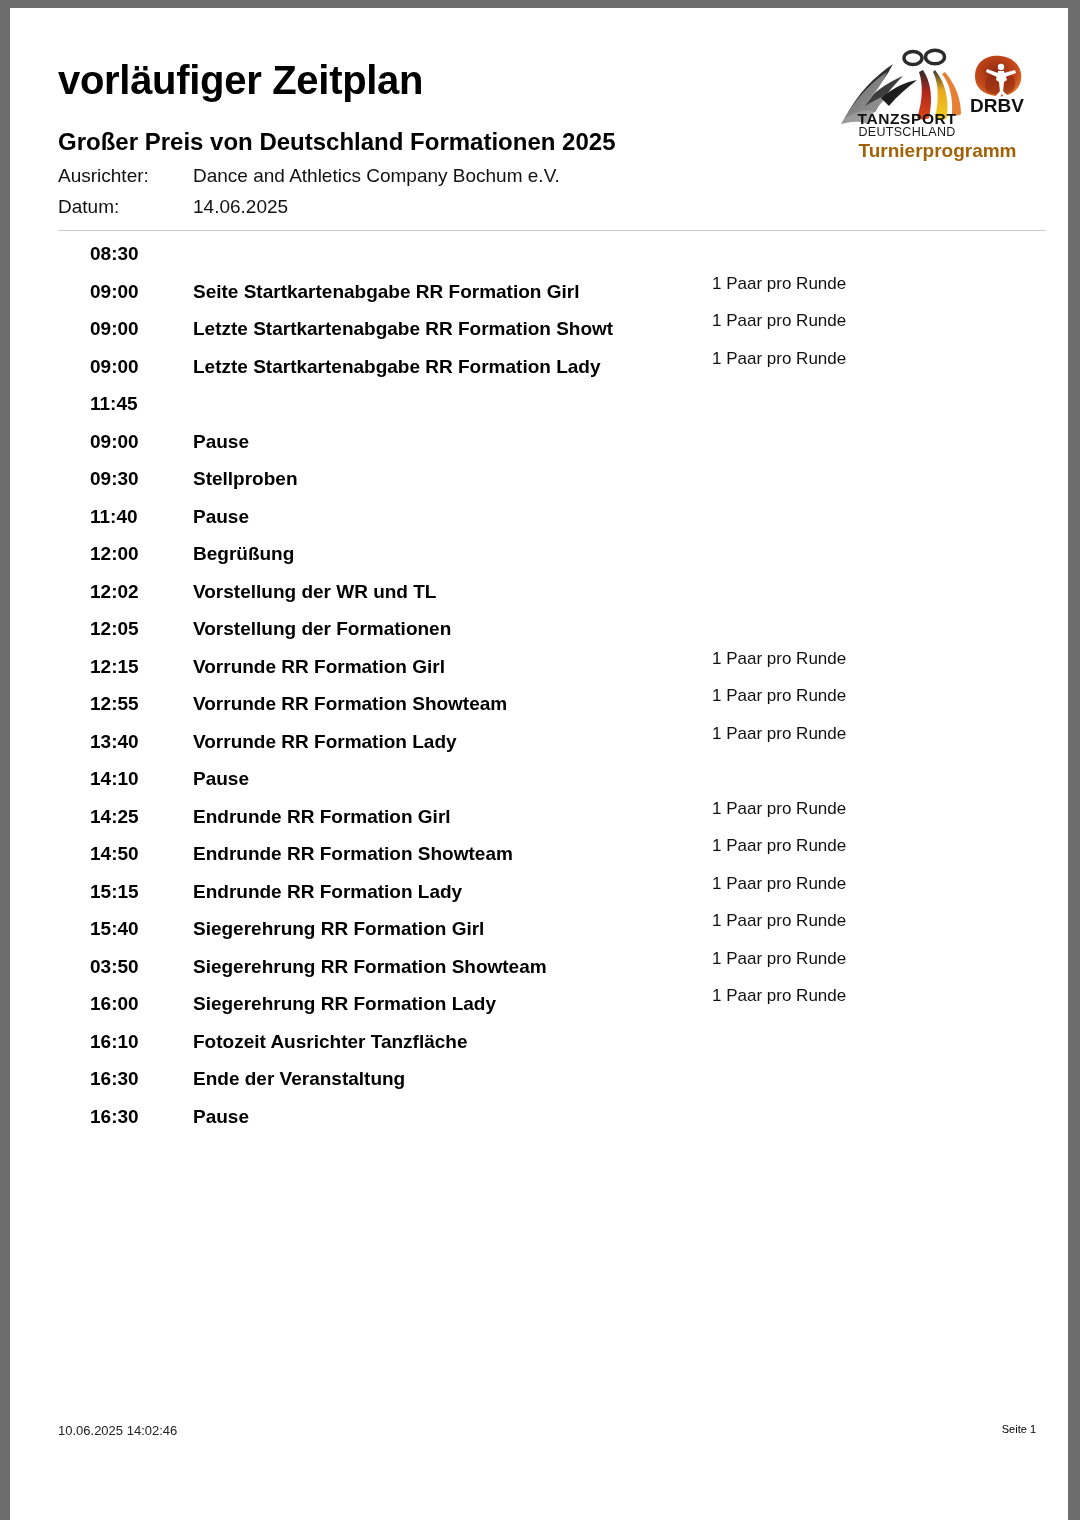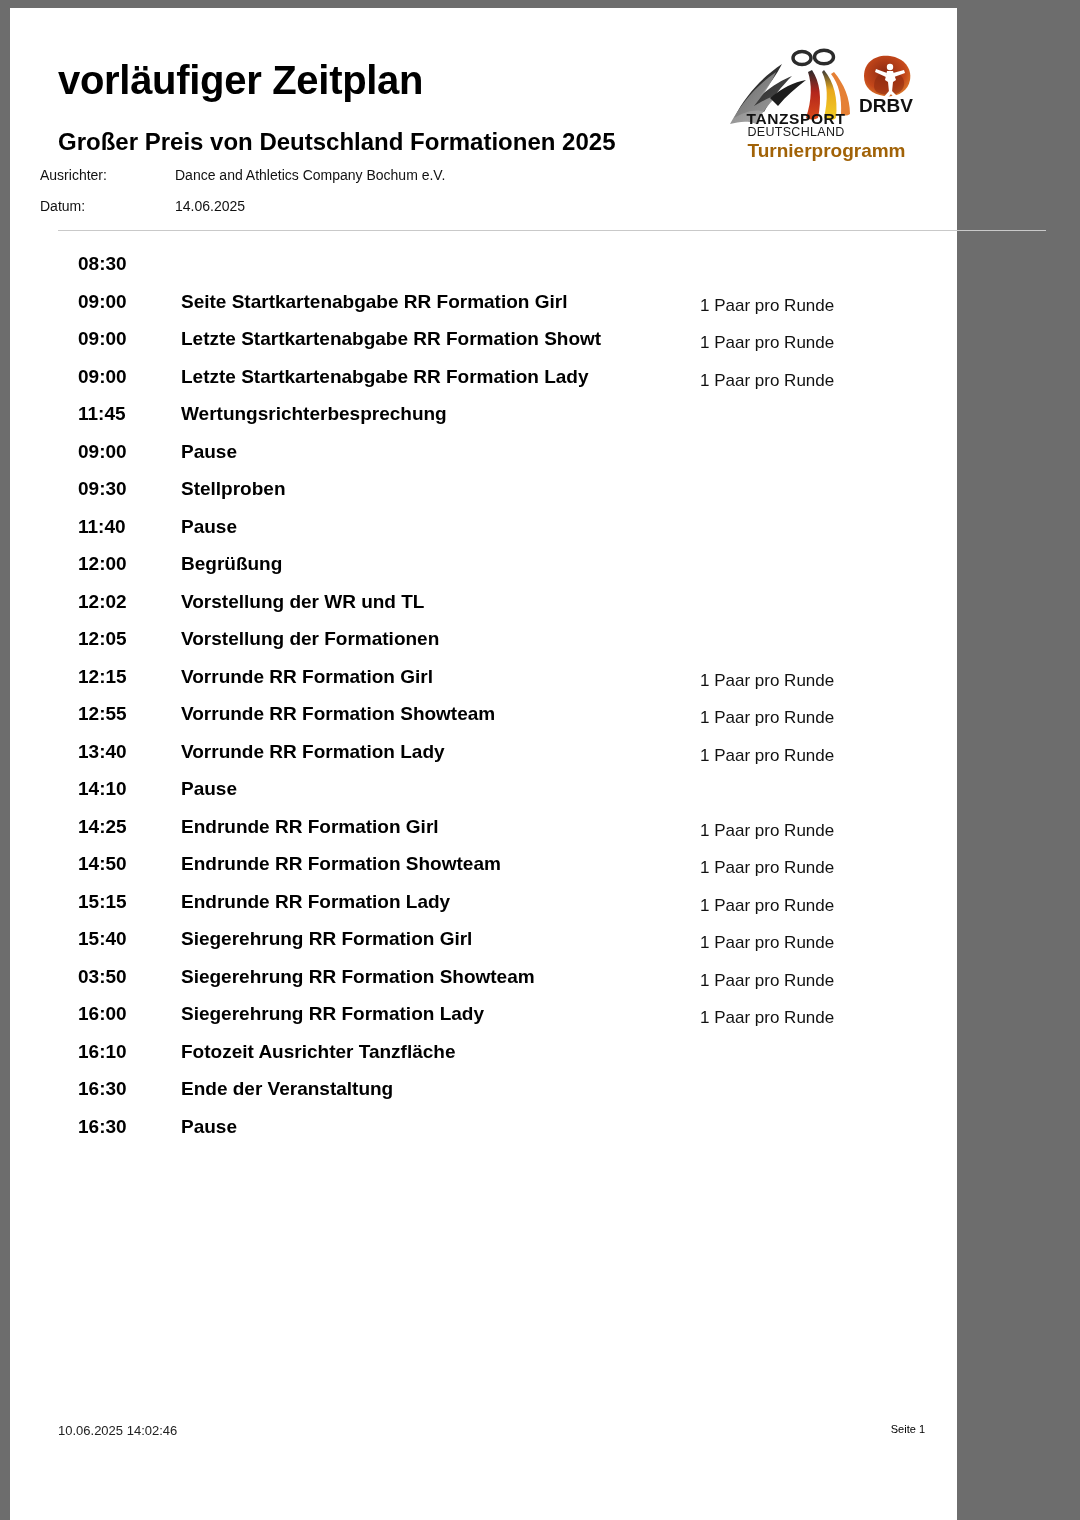--- a/index.html
+++ b/index.html
@@ -18,21 +18,21 @@
     width: 1080px;
     height: 1520px;
     background: #6d6d6d;
     overflow: hidden;
   }
 
   .page {
     position: absolute;
     left: 10px;
     top: 8px;
-    width: 947px;
+    width: 1058px;
     height: 1512px;
     background: #ffffff;
     box-sizing: border-box;
   }
 
   
   .header {
     position: absolute;
     left: 0;
     top: 0;
@@ -56,23 +56,23 @@
     left: 48px;
     top: 120px;
     font-size: 24px;
     font-weight: bold;
     color: #000;
     white-space: nowrap;
   }
 
   .meta {
     position: absolute;
-    left: 30px;
+    left: 48px;
     top: 152px;
-    font-size: 14px;
+    font-size: 19px;
     color: #111;
     line-height: 31px;
   }
   .meta-row {
     display: block;
     white-space: nowrap;
   }
   .meta-label {
     display: inline-block;
     width: 135px;
@@ -116,22 +116,23 @@
     font-size: 19px;
     font-weight: bold;
     color: #a16207;
     white-space: nowrap;
   }
 
   
   .schedule {
     position: absolute;
     left: 0;
-    top: 238px;
+    top: 228px;
     right: 0;
+    padding-left: 12px;
   }
 
   .row {
     position: relative;
     height: 37.5px;
   }
 
   .cell-time {
     position: absolute;
     left: 68px;
@@ -157,21 +158,20 @@
 
   .cell-note {
     position: absolute;
     left: 690px;
     top: 0px;
     width: 300px;
     font-size: 17px;
     font-weight: normal;
     color: #111;
     white-space: nowrap;
-    margin-top: 12px;
   }
   .cell-note:empty { display: none; }
 
   
   .footer {
     position: absolute;
     left: 48px;
     right: 32px;
     top: 1415px;
     height: 20px;
@@ -296,21 +296,20 @@
           <div class="cell-desc">Letzte Startkartenabgabe RR Formation Showt</div>
           <div class="cell-note">1 Paar pro Runde</div>
         </div>
         <div class="row">
           <div class="cell-time">09:00</div>
           <div class="cell-desc">Letzte Startkartenabgabe RR Formation Lady</div>
           <div class="cell-note">1 Paar pro Runde</div>
         </div>
         <div class="row">
           <div class="cell-time">11:45</div>
-          <div class="cell-desc">Wertungsrichterbesprechung</div>
         </div>
         <div class="row">
           <div class="cell-time">09:00</div>
           <div class="cell-desc">Pause</div>
         </div>
         <div class="row">
           <div class="cell-time">09:30</div>
           <div class="cell-desc">Stellproben</div>
         </div>
         <div class="row">

